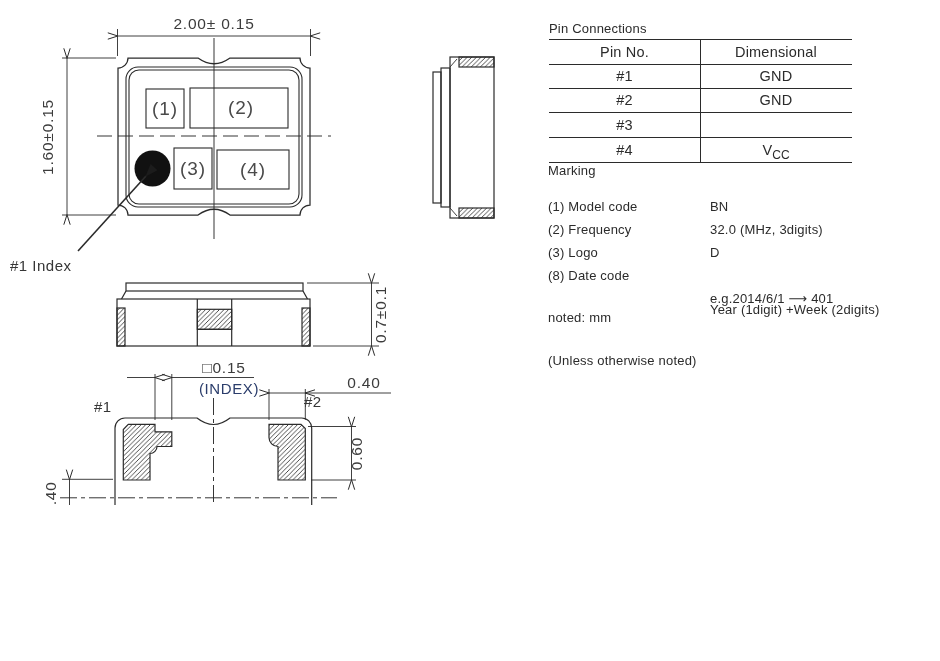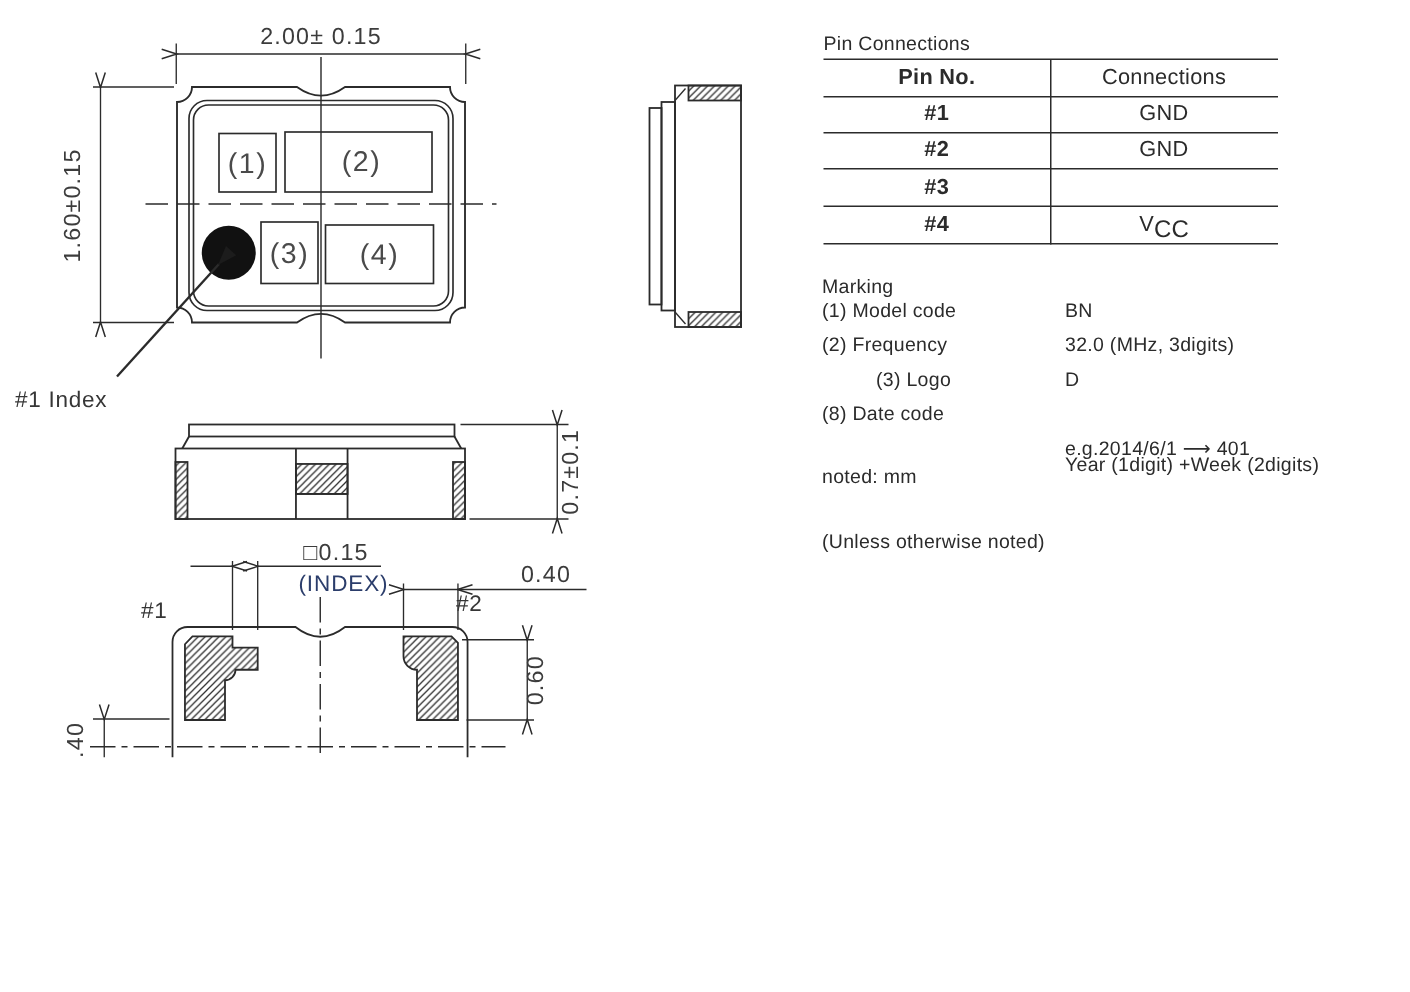--- a/index.html
+++ b/index.html
@@ -9,24 +9,24 @@
   svg text{font-family:"Liberation Sans","DejaVu Sans",sans-serif;}
   .dimtxt{font-size:15.5px;fill:#3c3c3c;letter-spacing:0.8px;}
   .padlbl{font-size:15px;fill:#363636;letter-spacing:0.5px;}
   .marklbl{font-size:19px;fill:#4a4a4a;letter-spacing:1px;}
   .indextxt{font-size:15px;fill:#2b3d6b;letter-spacing:0.6px;}
   .htxt{position:absolute;white-space:nowrap;font-size:13px;line-height:15px;letter-spacing:0.2px;}
   
   .tbl{position:absolute;left:549px;top:39px;width:303px;height:123px;border-top:1px solid #2b2b2b;}
   .tblrow{display:flex;border-bottom:1px solid #2b2b2b;}
   .cell{text-align:center;font-size:14.5px;letter-spacing:0.2px;}
-  .c1{width:151px;font-weight:bold;}
+  .c1{width:151px;}
   .c2{width:152px;}
   .vline{position:absolute;left:151px;top:0;width:1px;height:123px;background:#2b2b2b;}
-  sub.vcc{font-size:16px;letter-spacing:0;}
+  sub.vcc{font-size:12px;letter-spacing:0;}
 </style>
 </head>
 <body>
 
 <div id="canvas">
 
   <svg width="940" height="661" viewBox="0 0 940 661">
     <defs>
       <pattern id="h" width="4.6" height="4.6" patternUnits="userSpaceOnUse">
         <path d="M0,4.6 L4.6,0 M-1.15,1.15 L1.15,-1.15 M3.45,5.75 L5.75,3.45" stroke="#2f2f2f" stroke-width="0.85" fill="none"></path>
@@ -139,49 +139,49 @@
     <text class="padlbl" x="94" y="412">#1</text>
     <text class="padlbl" x="304" y="407">#2</text>
     <text class="padlbl" x="310" y="592">#3</text>
     <text class="padlbl" x="92" y="593">#4</text>
   </svg>
 
   <div class="htxt" style="left:549px;top:21px;">Pin Connections</div>
   <div class="tbl">
     <div class="tblrow" style="height:24px;">
       <div class="cell c1" style="line-height:24px;">Pin No.</div>
-      <div class="cell c2" style="line-height:24px;">Connections</div>
+      <div class="cell c2" style="line-height:24px;">Dimensional</div>
     </div>
     <div class="tblrow" style="height:23px;">
       <div class="cell c1" style="line-height:23px;">#1</div>
       <div class="cell c2" style="line-height:23px;">GND</div>
     </div>
     <div class="tblrow" style="height:23px;">
       <div class="cell c1" style="line-height:23px;">#2</div>
       <div class="cell c2" style="line-height:23px;">GND</div>
     </div>
     <div class="tblrow" style="height:24px;">
       <div class="cell c1" style="line-height:24px;">#3</div>
     </div>
     <div class="tblrow" style="height:24px;">
       <div class="cell c1" style="line-height:24px;">#4</div>
       <div class="cell c2" style="line-height:24px;"><span>V</span><sub class="vcc">CC</sub></div>
     </div>
     <div class="vline"></div>
   </div>
 
-  <div class="htxt" style="left:548px;top:183px;">Marking</div>
+  <div class="htxt" style="left:548px;top:163px;">Marking</div>
 
   <div class="htxt" style="left:548px;top:199px;">(1) Model code</div>
   <div class="htxt" style="left:710px;top:199px;">BN</div>
 
   <div class="htxt" style="left:548px;top:222px;">(2) Frequency</div>
   <div class="htxt" style="left:710px;top:222px;">32.0 (MHz, 3digits)</div>
 
-  <div class="htxt" style="left:548px;top:245px;margin-left:36px;">(3) Logo</div>
+  <div class="htxt" style="left:548px;top:245px;">(3) Logo</div>
   <div class="htxt" style="left:710px;top:245px;">D</div>
 
   <div class="htxt" style="left:548px;top:268px;">(8) Date code</div>
   <div class="htxt" style="left:710px;top:268px;margin-top:34px;">Year (1digit) +Week (2digits)</div>
 
   <div class="htxt" style="left:710px;top:291px;">e.g.2014/6/1  ⟶  401</div>
 
   <div class="htxt" style="left:548px;top:310px;">noted: mm</div>
   <div class="htxt" style="left:548px;top:353px;">(Unless otherwise noted)</div>
 

